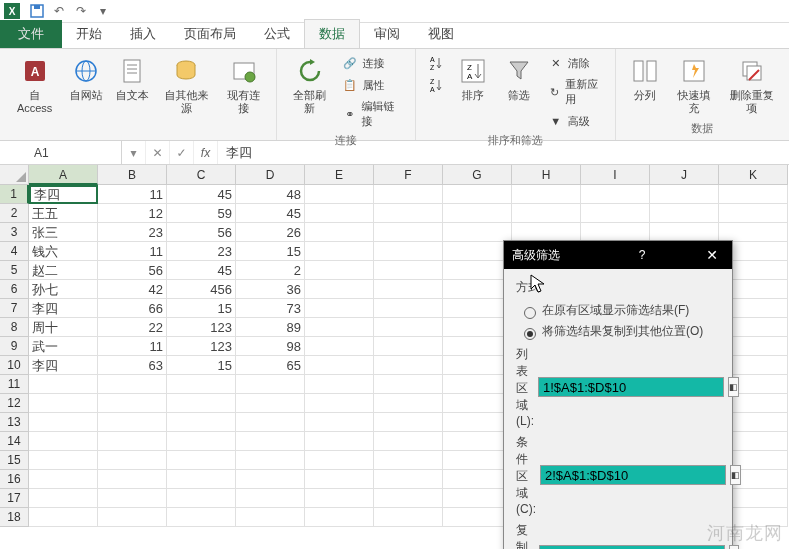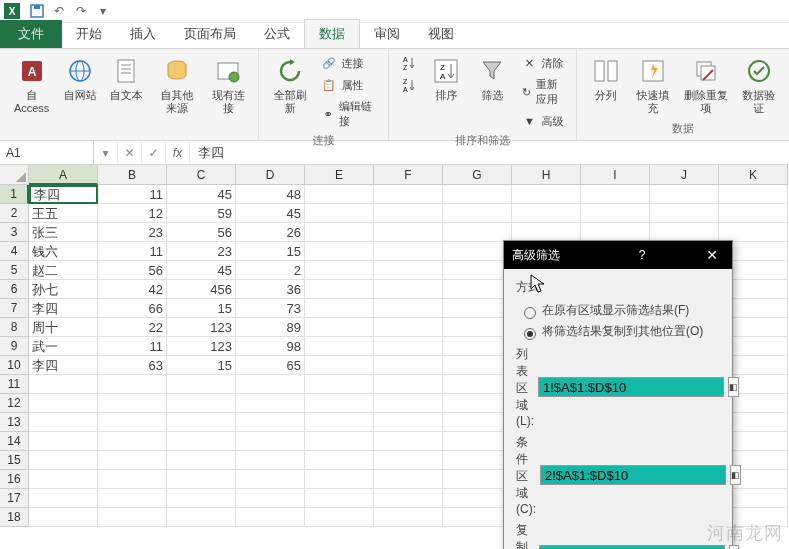--- a/index.html
+++ b/index.html
@@ -18,21 +18,21 @@
 .ribbon-group { border-right: 1px solid #e0e0e0; padding: 4px 8px; display: flex; flex-direction: column; height: 100%; }
 .ribbon-group-content { flex: 1; display: flex; align-items: flex-start; gap: 4px; }
 .ribbon-group-label { text-align: center; font-size: 11px; color: #666; padding-top: 2px; }
 .big-btn { display: flex; flex-direction: column; align-items: center; justify-content: center; padding: 2px 4px; cursor: pointer; min-width: 42px; font-size: 11px; text-align: center; line-height: 1.2; }
 .big-btn .icon { width: 32px; height: 32px; margin-bottom: 2px; display: flex; align-items: center; justify-content: center; }
 .small-btn { display: flex; align-items: center; padding: 2px 4px; cursor: pointer; font-size: 11px; gap: 4px; }
 .small-btn .icon { width: 16px; height: 16px; display: flex; align-items: center; justify-content: center; }
 .stack { display: flex; flex-direction: column; gap: 2px; }
 
 .formula-bar { height: 24px; display: flex; align-items: center; border-bottom: 1px solid #d4d4d4; }
-.name-box { width: 94px; height: 100%; border-right: 1px solid #d4d4d4; padding: 0 6px; display: flex; align-items: center; font-size: 12px; }
+.name-box { width: 94px; height: 100%; border-right: 1px solid #d4d4d4; padding: 0 6px; display: flex; align-items: center; font-size: 12px; margin-left: 28px; }
 .fb-btn { width: 24px; height: 100%; display: flex; align-items: center; justify-content: center; color: #888; border-right: 1px solid #eee; }
 .fx { font-style: italic; font-size: 12px; color: #666; }
 .formula-input { flex: 1; padding: 0 8px; font-size: 13px; }
 
 .grid-area { position: relative; }
 .col-headers { display: flex; height: 20px; }
 .select-all { width: 29px; height: 20px; background: #f0f0f0; border-right: 1px solid #ccc; border-bottom: 1px solid #ccc; position: relative; }
 .select-all::after { content: ""; position: absolute; right: 2px; bottom: 2px; border: 5px solid transparent; border-right-color: #aaa; border-bottom-color: #aaa; }
 .col-h { width: 69px; height: 20px; background: #f0f0f0; border-right: 1px solid #ccc; border-bottom: 1px solid #ccc; text-align: center; line-height: 20px; font-size: 12px; color: #333; }
 .col-h.active { background: #d5e3cf; border-bottom: 2px solid #217346; }
@@ -264,29 +264,20 @@
       <div class="big-btn">
           <div class="icon">
             <svg width="28" height="28">
               <rect x="5" y="5" width="14" height="14" fill="#fff" stroke="#888"></rect>
               <rect x="9" y="9" width="14" height="14" fill="#fff" stroke="#888"></rect>
               <line x1="11" y1="23" x2="21" y2="13" stroke="#c33" stroke-width="2"></line>
             </svg>
           </div>
           <span>删除重复项</span>
         </div>
-      <div class="big-btn">
-          <div class="icon">
-            <svg width="28" height="28">
-              <circle cx="14" cy="14" r="10" fill="none" stroke="#4a8a3a" stroke-width="2"></circle>
-              <path d="M9 14 l3 3 l7 -7" stroke="#4a8a3a" stroke-width="2" fill="none"></path>
-            </svg>
-          </div>
-          <span>数据验证</span>
-        </div>
     </div>
     <div class="ribbon-group-label">数据</div>
   </div>
 </div>
 
 <div class="formula-bar">
   <div class="name-box">A1</div>
   <div class="fb-btn">▾</div>
   <div class="fb-btn">✕</div>
   <div class="fb-btn">✓</div>

